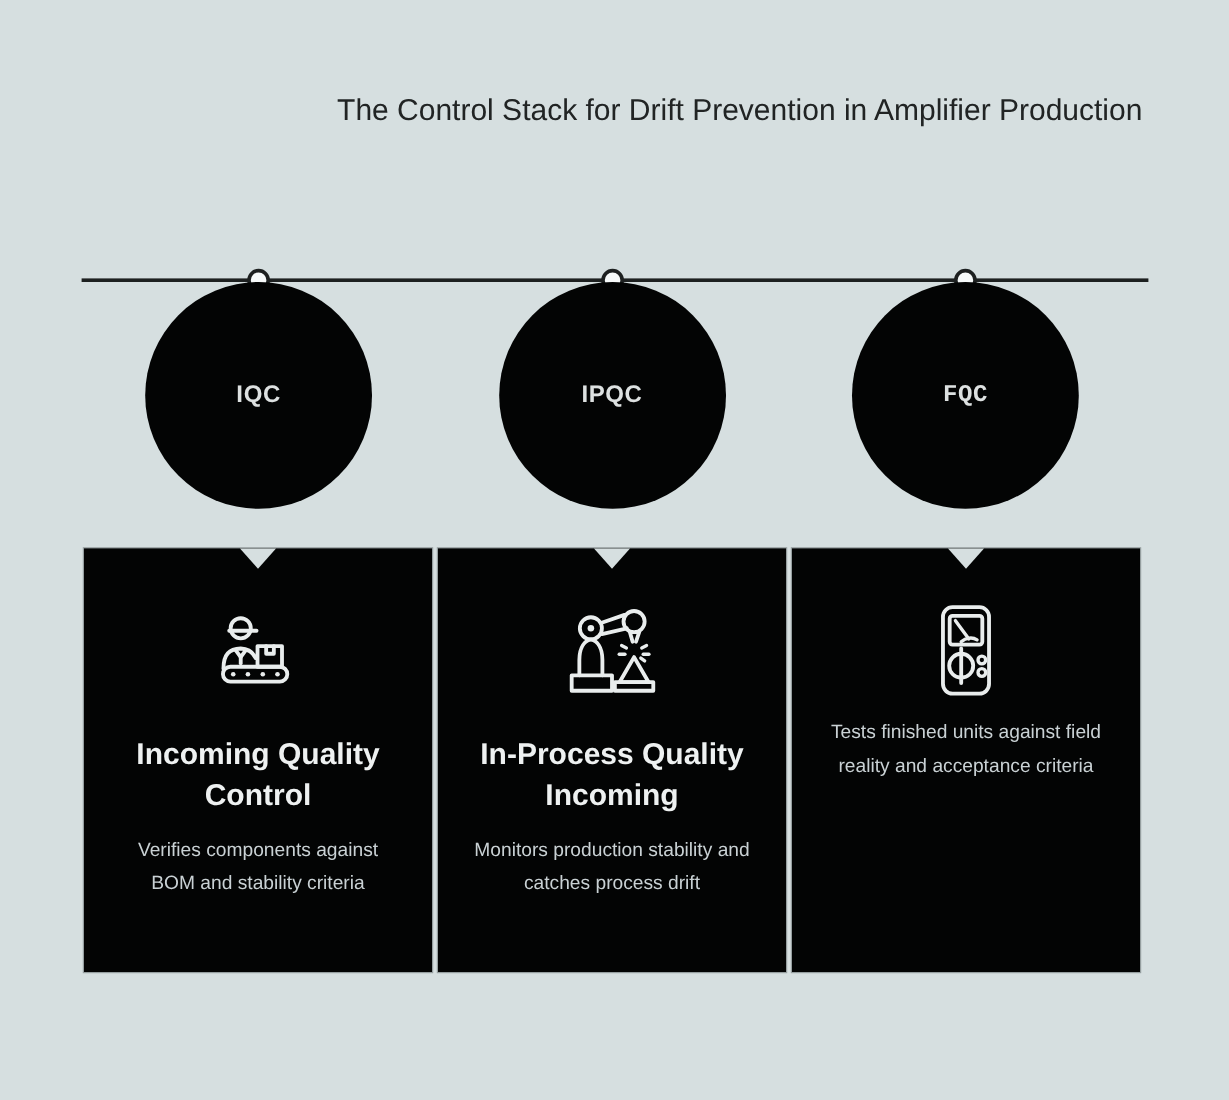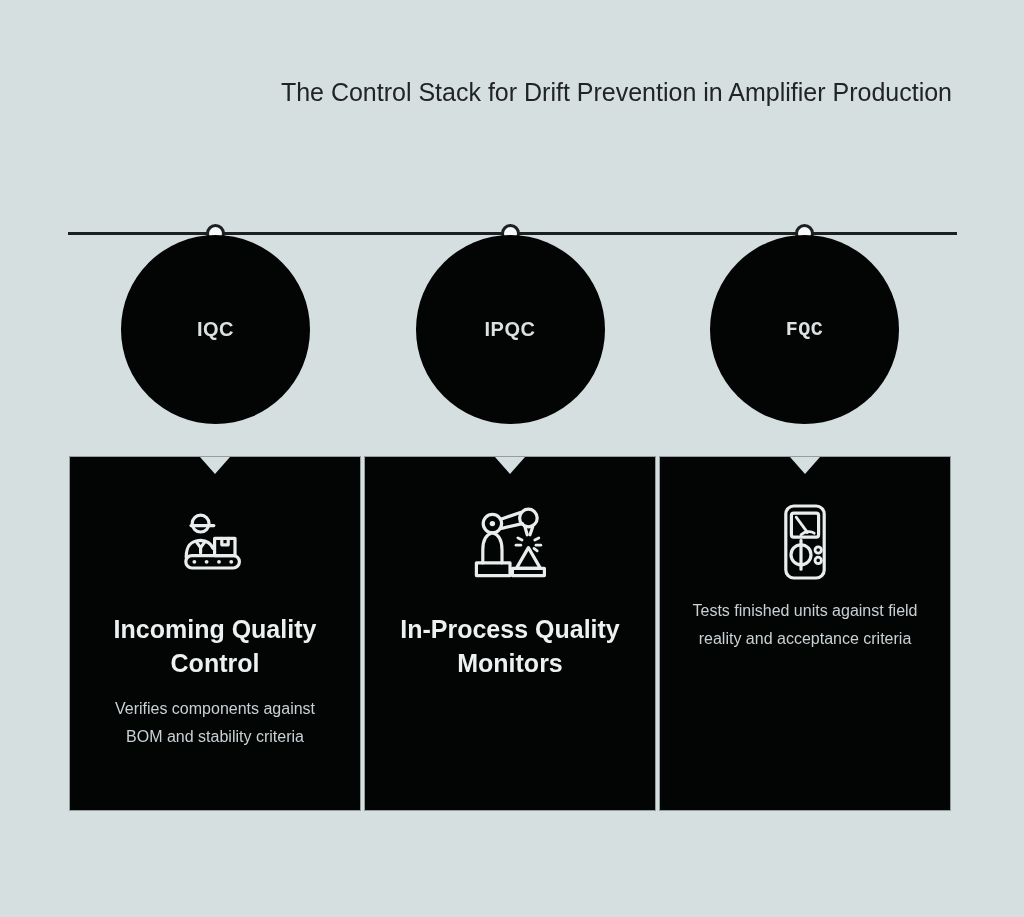--- a/index.html
+++ b/index.html
@@ -173,21 +173,22 @@
         <path d="M68.5 30.5 L71.5 41"></path>
         <path d="M78.5 30.5 L75 41"></path>
         <path class="thin" d="M60 45 L65 47.5"></path>
         <path class="thin" d="M86 45 L81 47.5"></path>
         <path class="thin" d="M57.5 54 H63.5"></path>
         <path class="thin" d="M88.5 54 H82.5"></path>
         <path class="thin" d="M84 61 L80 58"></path>
         <path d="M58 83 L73 57 L88 83 Z"></path>
         <rect x="53" y="83" width="40" height="9"></rect>
       </svg>
-      <div class="card-title">In-Process Quality Monitors</div>
+      <div class="card-title">In-Process Quality Incoming</div>
+      <div class="card-description">Monitors production stability and catches process drift</div>
     </div>
 
     <div class="stage-card">
       <div class="card-notch"></div>
       <svg class="card-icon" viewBox="0 0 100 100">
         <rect x="26" y="5" width="48" height="90" rx="10"></rect>
         <rect x="33" y="14" width="34" height="30" rx="3"></rect>
         <path class="thin" d="M39 19 L53 38"></path>
         <path class="thin" d="M45 41 C50 36.5 57 36 61.5 39"></path>
         <circle cx="45" cy="66" r="12.5"></circle>

